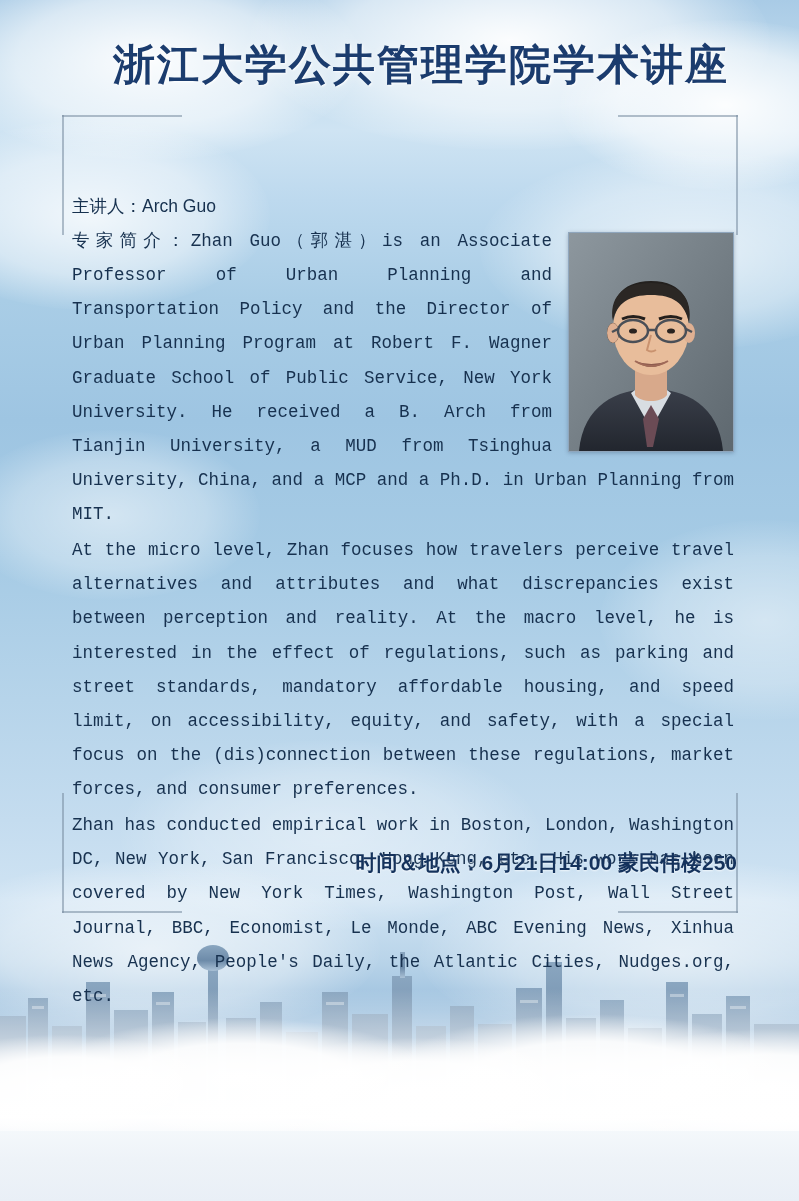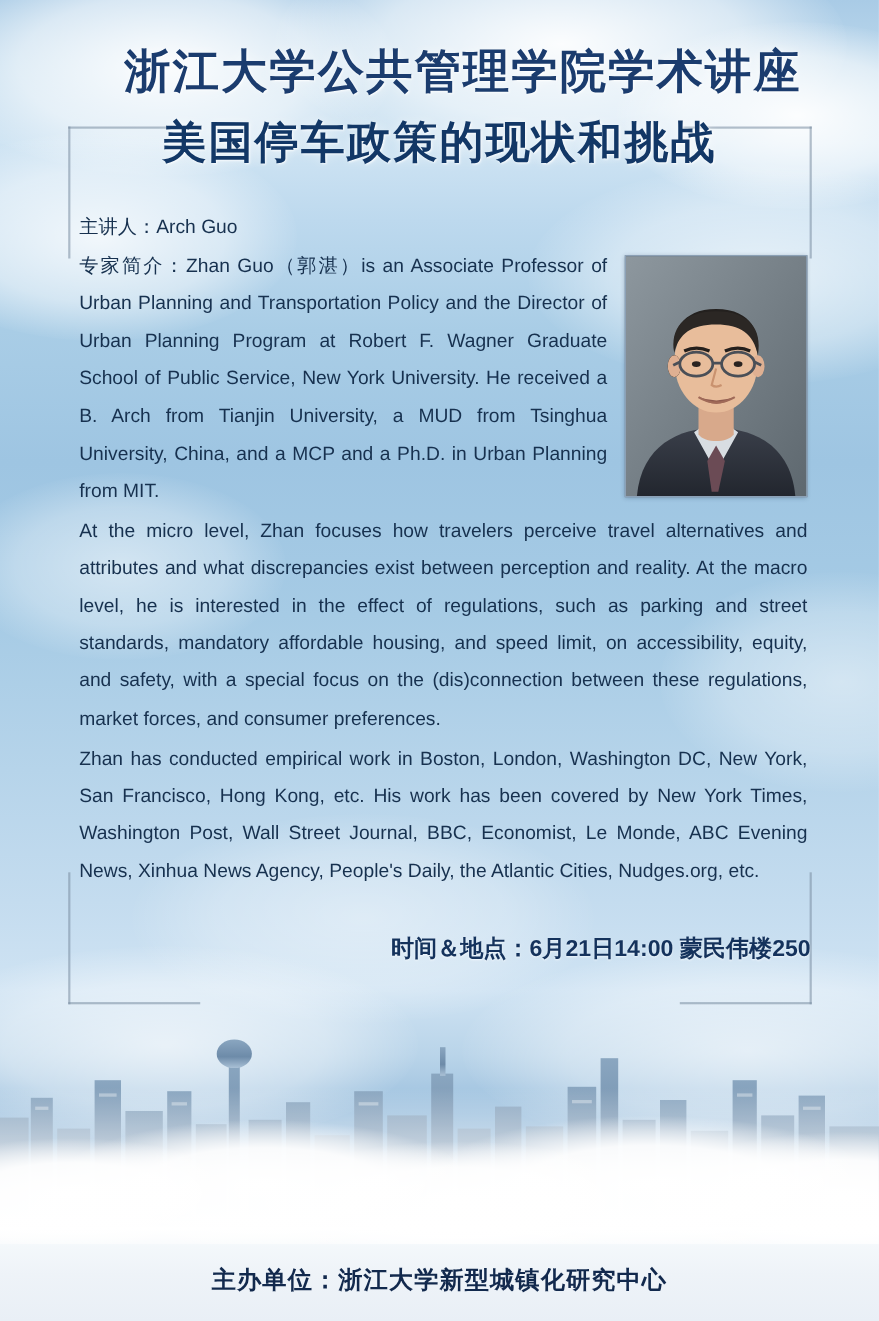--- a/index.html
+++ b/index.html
@@ -160,20 +160,21 @@
   }
   .portrait svg { display: block; }
   .para {
     font-size: 17.5px;
     color: #17314f;
     line-height: 1.95;
     text-align: justify;
     text-justify: inter-word;
     margin: 0 0 2px 0;
     hyphens: auto;
+    font-family: Liberation Mono, monospace;
   }
   .para.first { margin-top: 2px; }
   .clearfix::after { content: ""; display: table; clear: both; }
 
   .host-lines {
     position: absolute;
     left: 0; right: 62px;
     top: 845px;
     text-align: right;
     color: #14325c;
@@ -275,21 +276,20 @@
     <span class="fr-tr-h"></span>
       <span class="fr-tr-v"></span>
     <span class="fr-bl-h"></span>
       <span class="fr-bl-v"></span>
     <span class="fr-br-h"></span>
       <span class="fr-br-v"></span>
   </div>
 
   <div class="title-wrap">
     <div class="title-main">浙江大学公共管理学院学术讲座</div>
-    <div class="title-sub">美国停车政策的现状和挑战</div>
   </div>
 
   <div class="content">
 
     <div class="speaker-line">主讲人：Arch Guo</div>
 
     <div class="bio-block clearfix">
       <div class="portrait">
         <svg width="164" height="218" viewBox="0 0 164 218">
           <defs>
@@ -346,14 +346,13 @@
     </div>
 
     <p class="para">At the micro level, Zhan focuses how travelers perceive travel alternatives and attributes and what discrepancies exist between perception and reality. At the macro level, he is interested in the effect of regulations, such as parking and street standards, mandatory affordable housing, and speed limit, on accessibility, equity, and safety, with a special focus on the (dis)connection between these regulations, market forces, and consumer preferences.</p>
     <p class="para">Zhan has conducted empirical work in Boston, London, Washington DC, New York, San Francisco, Hong Kong, etc. His work has been covered by New York Times, Washington Post, Wall Street Journal, BBC, Economist, Le Monde, ABC Evening News, Xinhua News Agency, People's Daily, the Atlantic Cities, Nudges.org, etc.</p>
   </div>
 
   <div class="host-lines">
     <div class="host-line">时间＆地点：6月21日14:00 蒙民伟楼250</div>
   </div>
 
-  <div class="organizer">主办单位：浙江大学新型城镇化研究中心</div>
 </div>
 
 </body></html>

